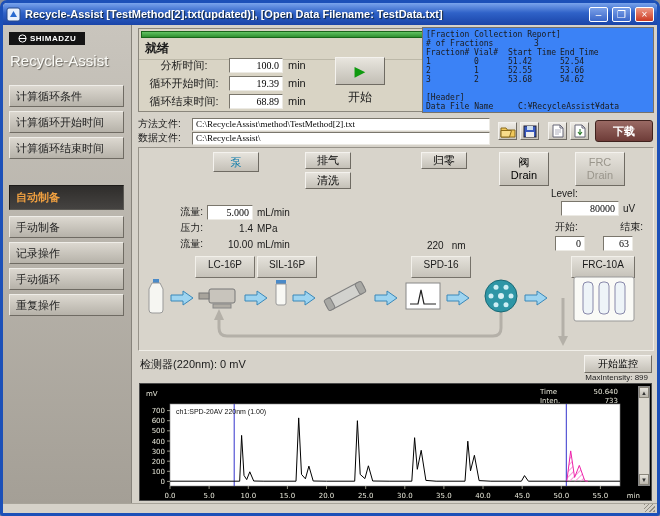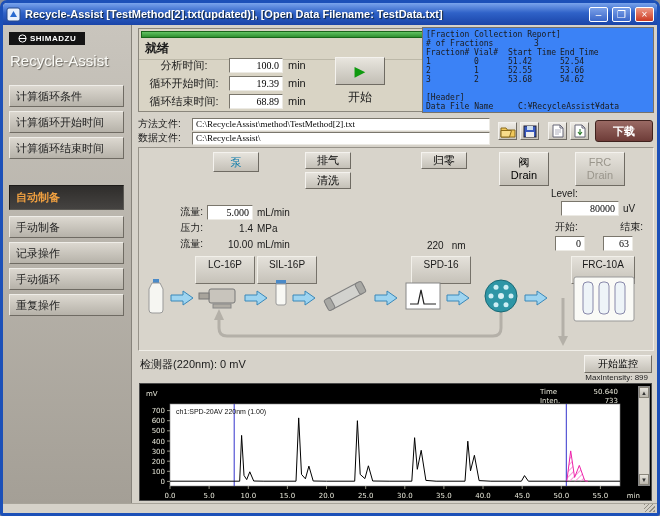--- a/index.html
+++ b/index.html
@@ -89,21 +89,21 @@
   .lv-fields { gap:18px; padding-left:4px; }
   .sm { width:30px; }
   .flow-box { position:absolute; left:30px; top:56px; font-size:10px; }
   .f-row { display:flex; align-items:center; height:16px; }
   .f-label { display:inline-block; width:34px; text-align:right; margin-right:4px; }
   .f-field { width:46px; }
   .f-val { display:inline-block; width:46px; text-align:right; }
   .f-unit { margin-left:4px; }
   .wavelength { position:absolute; left:288px; top:92px; font-size:10px; }
   .wavelength span { margin-right:8px; }
-  .dev-label { position:absolute; top:108px; height:28px; font-size:10px; text-align:center; line-height:15px;
+  .dev-label { position:absolute; top:108px; height:22px; font-size:10px; text-align:center; line-height:15px;
     background:linear-gradient(#e4e1da,#c6c2b9); border:1px solid; border-color:#f2f0ea #76726a #76726a #f2f0ea; }
   .dev-0 { left:56px; width:60px; } .dev-1 { left:118px; width:60px; }
   .dev-2 { left:272px; width:60px; } .dev-3 { left:432px; width:64px; }
   .dicon { position:absolute; }
   .loop-svg { position:absolute; left:0; top:0; pointer-events:none; }
   
   .detector-panel { position:absolute; left:5px; top:330px; width:516px; height:146px; }
   .det-title { font-size:11px; padding:2px 0 0 2px; }
   .monitor-btn { position:absolute; right:2px; top:0; width:68px; height:18px; font-size:10px; font-family:inherit;
     background:linear-gradient(#e8e5de,#c4c0b7); border:1px solid; border-color:#f4f2ee #6f6b63 #6f6b63 #f4f2ee; }

